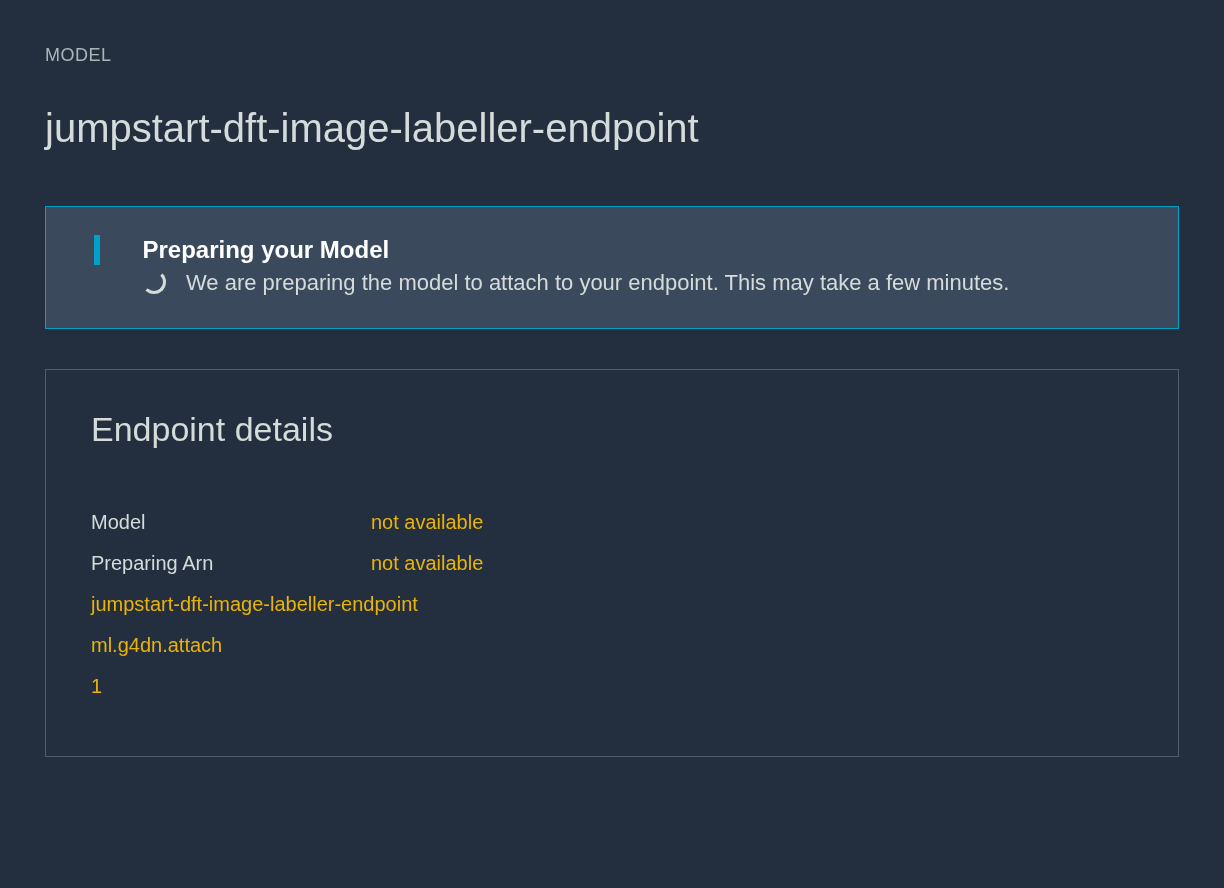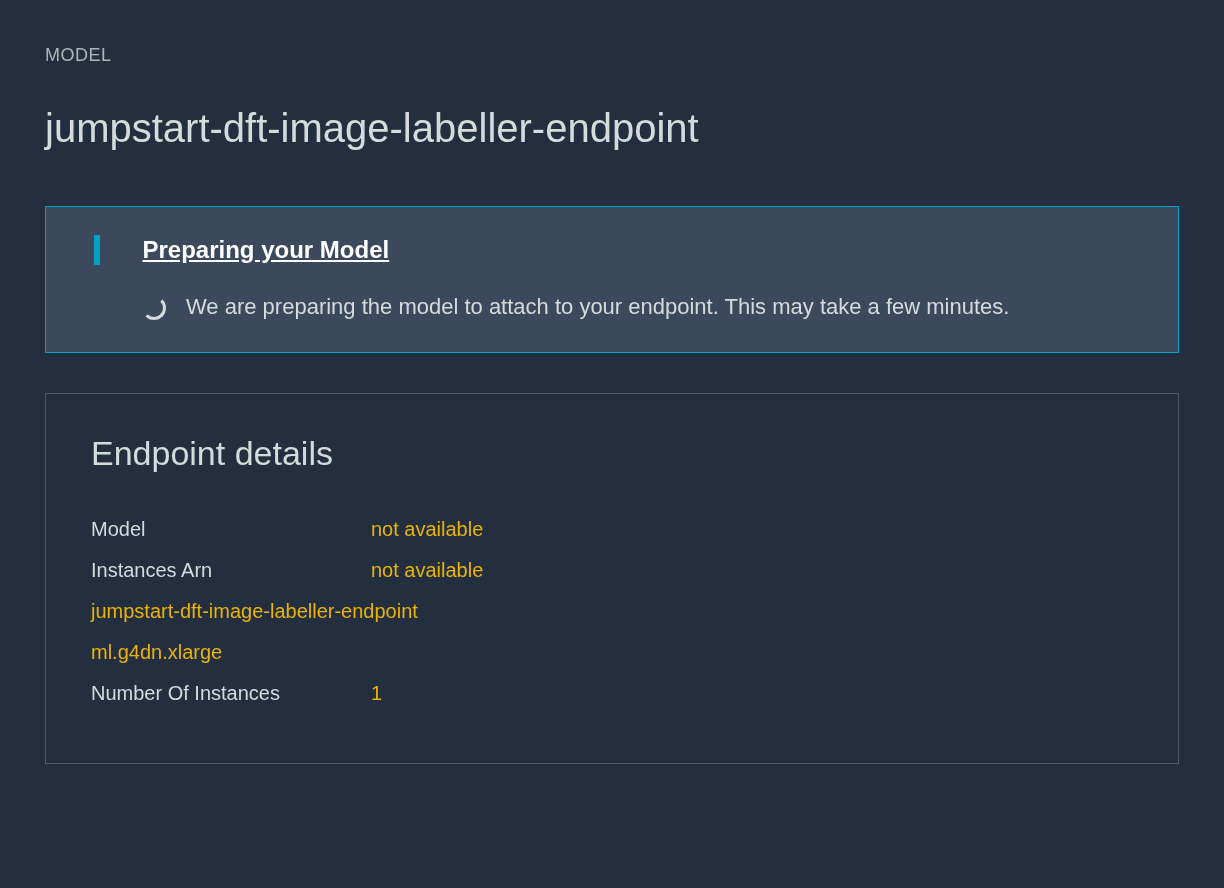--- a/index.html
+++ b/index.html
@@ -42,26 +42,25 @@
       background-color: #00a1c9;
       vertical-align: middle;
       margin-right: 38px;
     }
     .info-panel .panel-title {
       display: inline-block;
       font-size: 24px;
       font-weight: 700;
       color: #ffffff;
       vertical-align: middle;
-      text-decoration: underline;
     }
     .info-panel .panel-body {
-      margin-top: 29px;
+      margin-top: 5px;
       display: flex;
-      align-items: flex-end;
+      align-items: flex-start;
       padding-left: 108px;
     }
     .spinner {
       width: 24px;
       height: 24px;
       border: 3px solid transparent;
       border-right-color: #d5dbdb;
       border-bottom-color: #d5dbdb;
       border-radius: 50%;
       display: inline-block;
@@ -80,21 +79,21 @@
     }
     .details-panel {
       border: 1px solid #545b64;
       background-color: #232f3e;
       padding: 40px 45px;
     }
     .details-title {
       font-size: 34px;
       font-weight: 400;
       color: #d5dbdb;
-      margin-bottom: 45px;
+      margin-bottom: 62px;
     }
     .details-row {
       display: flex;
       margin-bottom: 18px;
       font-size: 20px;
     }
     .details-label {
       width: 280px;
       color: #d5dbdb;
       flex-shrink: 0;
@@ -122,26 +121,25 @@
 </div>
 
 <div class="details-panel">
   <h2 class="details-title">Endpoint details</h2>
 
   <div class="details-row">
     <div class="details-label">Model</div>
     <div class="details-value">not available</div>
   </div>
   <div class="details-row">
-    <div class="details-label">Instances Arn</div>
+    <div class="details-label">Preparing Arn</div>
     <div class="details-value">not available</div>
   </div>
   <div class="details-row">
     <div class="details-value">jumpstart-dft-image-labeller-endpoint</div>
   </div>
   <div class="details-row">
-    <div class="details-value">ml.g4dn.xlarge</div>
+    <div class="details-value">ml.g4dn.attach</div>
   </div>
   <div class="details-row">
-    <div class="details-label">Number Of Instances</div>
     <div class="details-value">1</div>
   </div>
 </div>
 
 </body></html>

